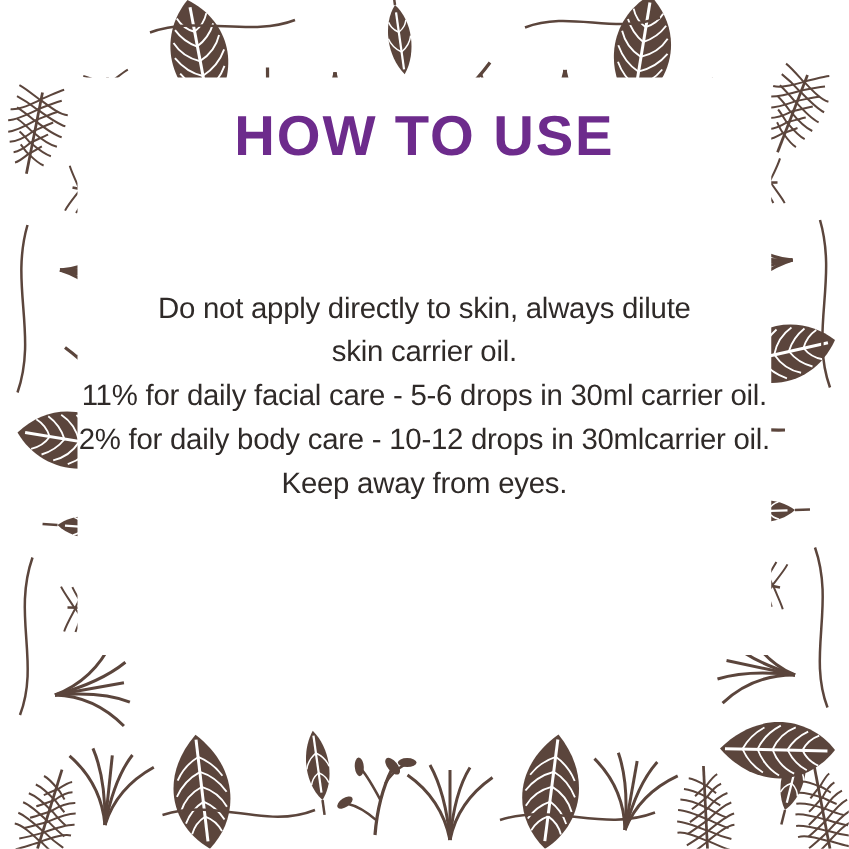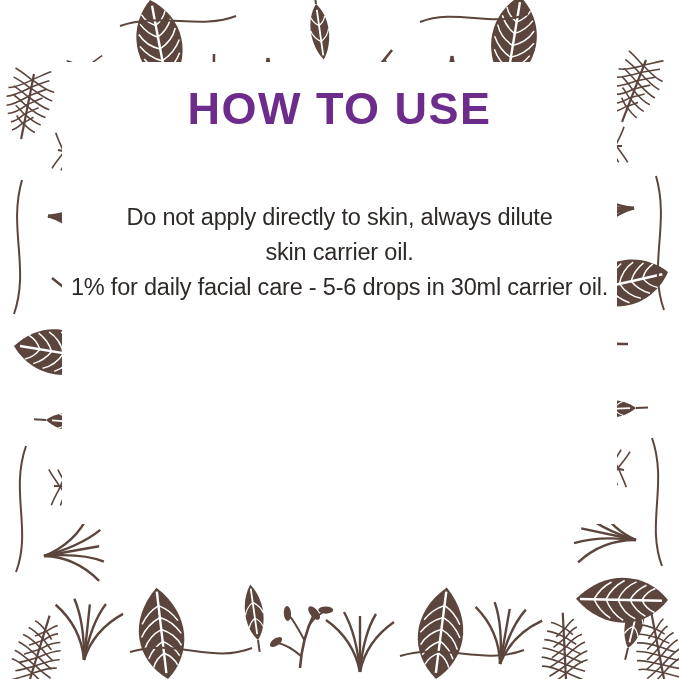--- a/index.html
+++ b/index.html
@@ -58,21 +58,21 @@
     margin-top: 86px;
     font-family: "Liberation Sans", sans-serif;
     font-weight: bold;
     font-size: 45px;
     letter-spacing: 1.5px;
     color: #6d2b8c;
     text-align: center;
     line-height: 1;
   }
   .body-text {
-    margin-top: 39px;
+    margin-top: 68px;
     width: 600px;
     text-align: center;
     color: #2f2a28;
     font-family: "Liberation Sans", sans-serif;
     font-size: 23.5px;
     line-height: 35px;
     letter-spacing: -0.2px;
   }
   .body-text .line {
     display: block;
@@ -224,16 +224,18 @@
   </div>
 
   <div class="panel"></div>
 
   <div class="content">
     <h1 class="title">HOW TO USE</h1>
 
     <div class="body-text">
       <span class="line">Do not apply directly to skin, always dilute</span>
       <span class="line">skin carrier oil.</span>
-      <span class="line">1% for daily facial care - 5-6 drops in 30ml carrier oil.</span>
+      <span class="line">11% for daily facial care - 5-6 drops in 30ml carrier oil.</span>
+      <span class="line">2% for daily body care -  10-12 drops in 30mlcarrier oil.</span>
+      <span class="line">Keep away from eyes.</span>
     </div>
   </div>
 </div>
 
 </body></html>

